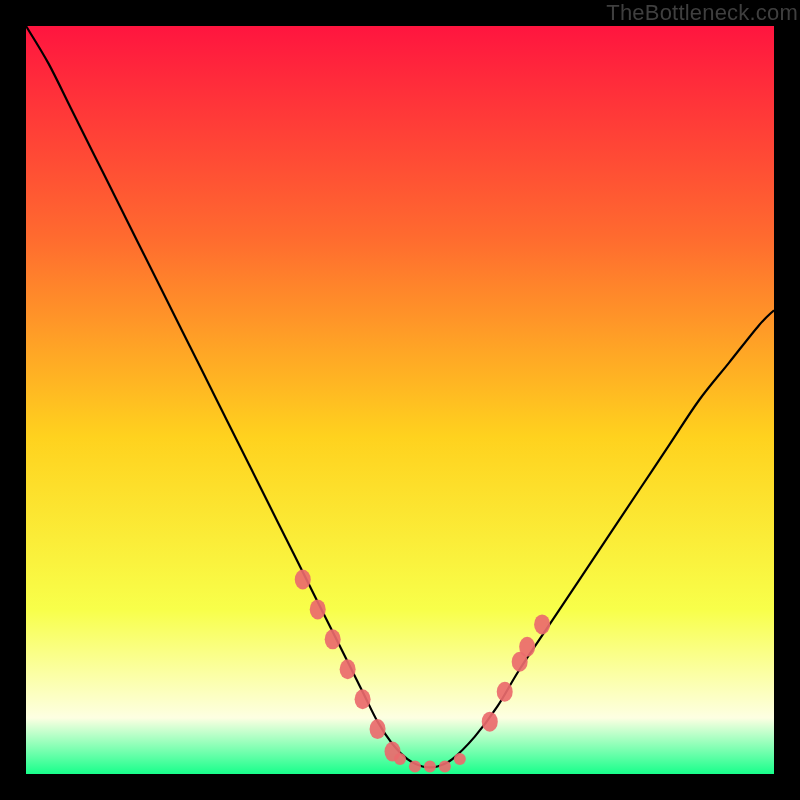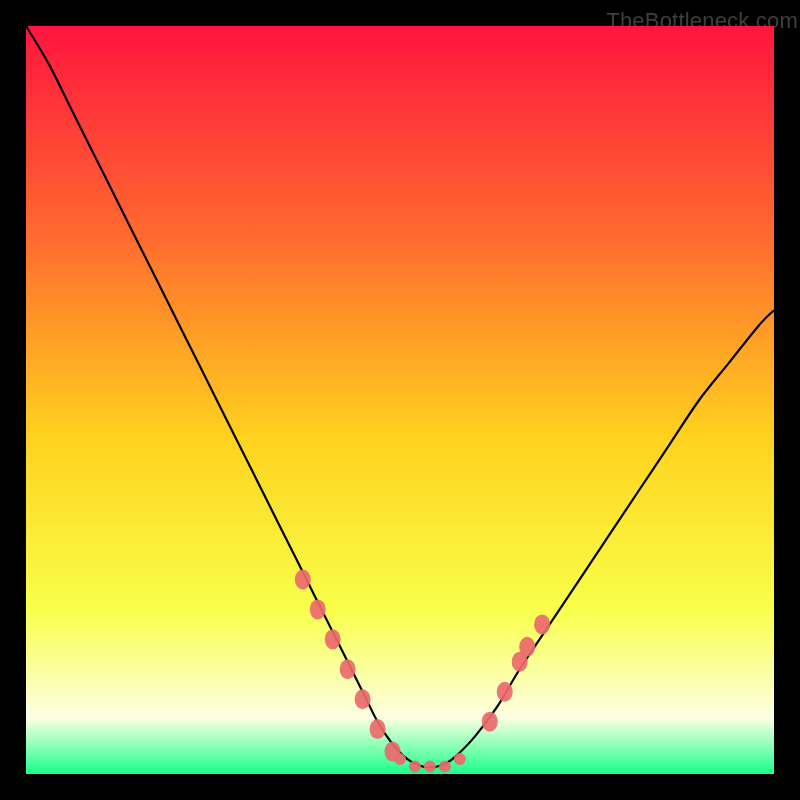--- a/index.html
+++ b/index.html
@@ -28,21 +28,20 @@
   }
   .watermark {
     position: absolute;
     top: 0;
     right: 2px;
     color: #3f3f3f;
     font-size: 22px;
     font-weight: 500;
     letter-spacing: 0.2px;
     font-family: Arial, Helvetica, sans-serif;
-    margin-top: 8px;
   }
   svg {
     position: absolute;
     left: 0;
     top: 0;
   }
 </style>
 </head>
 <body>
 

